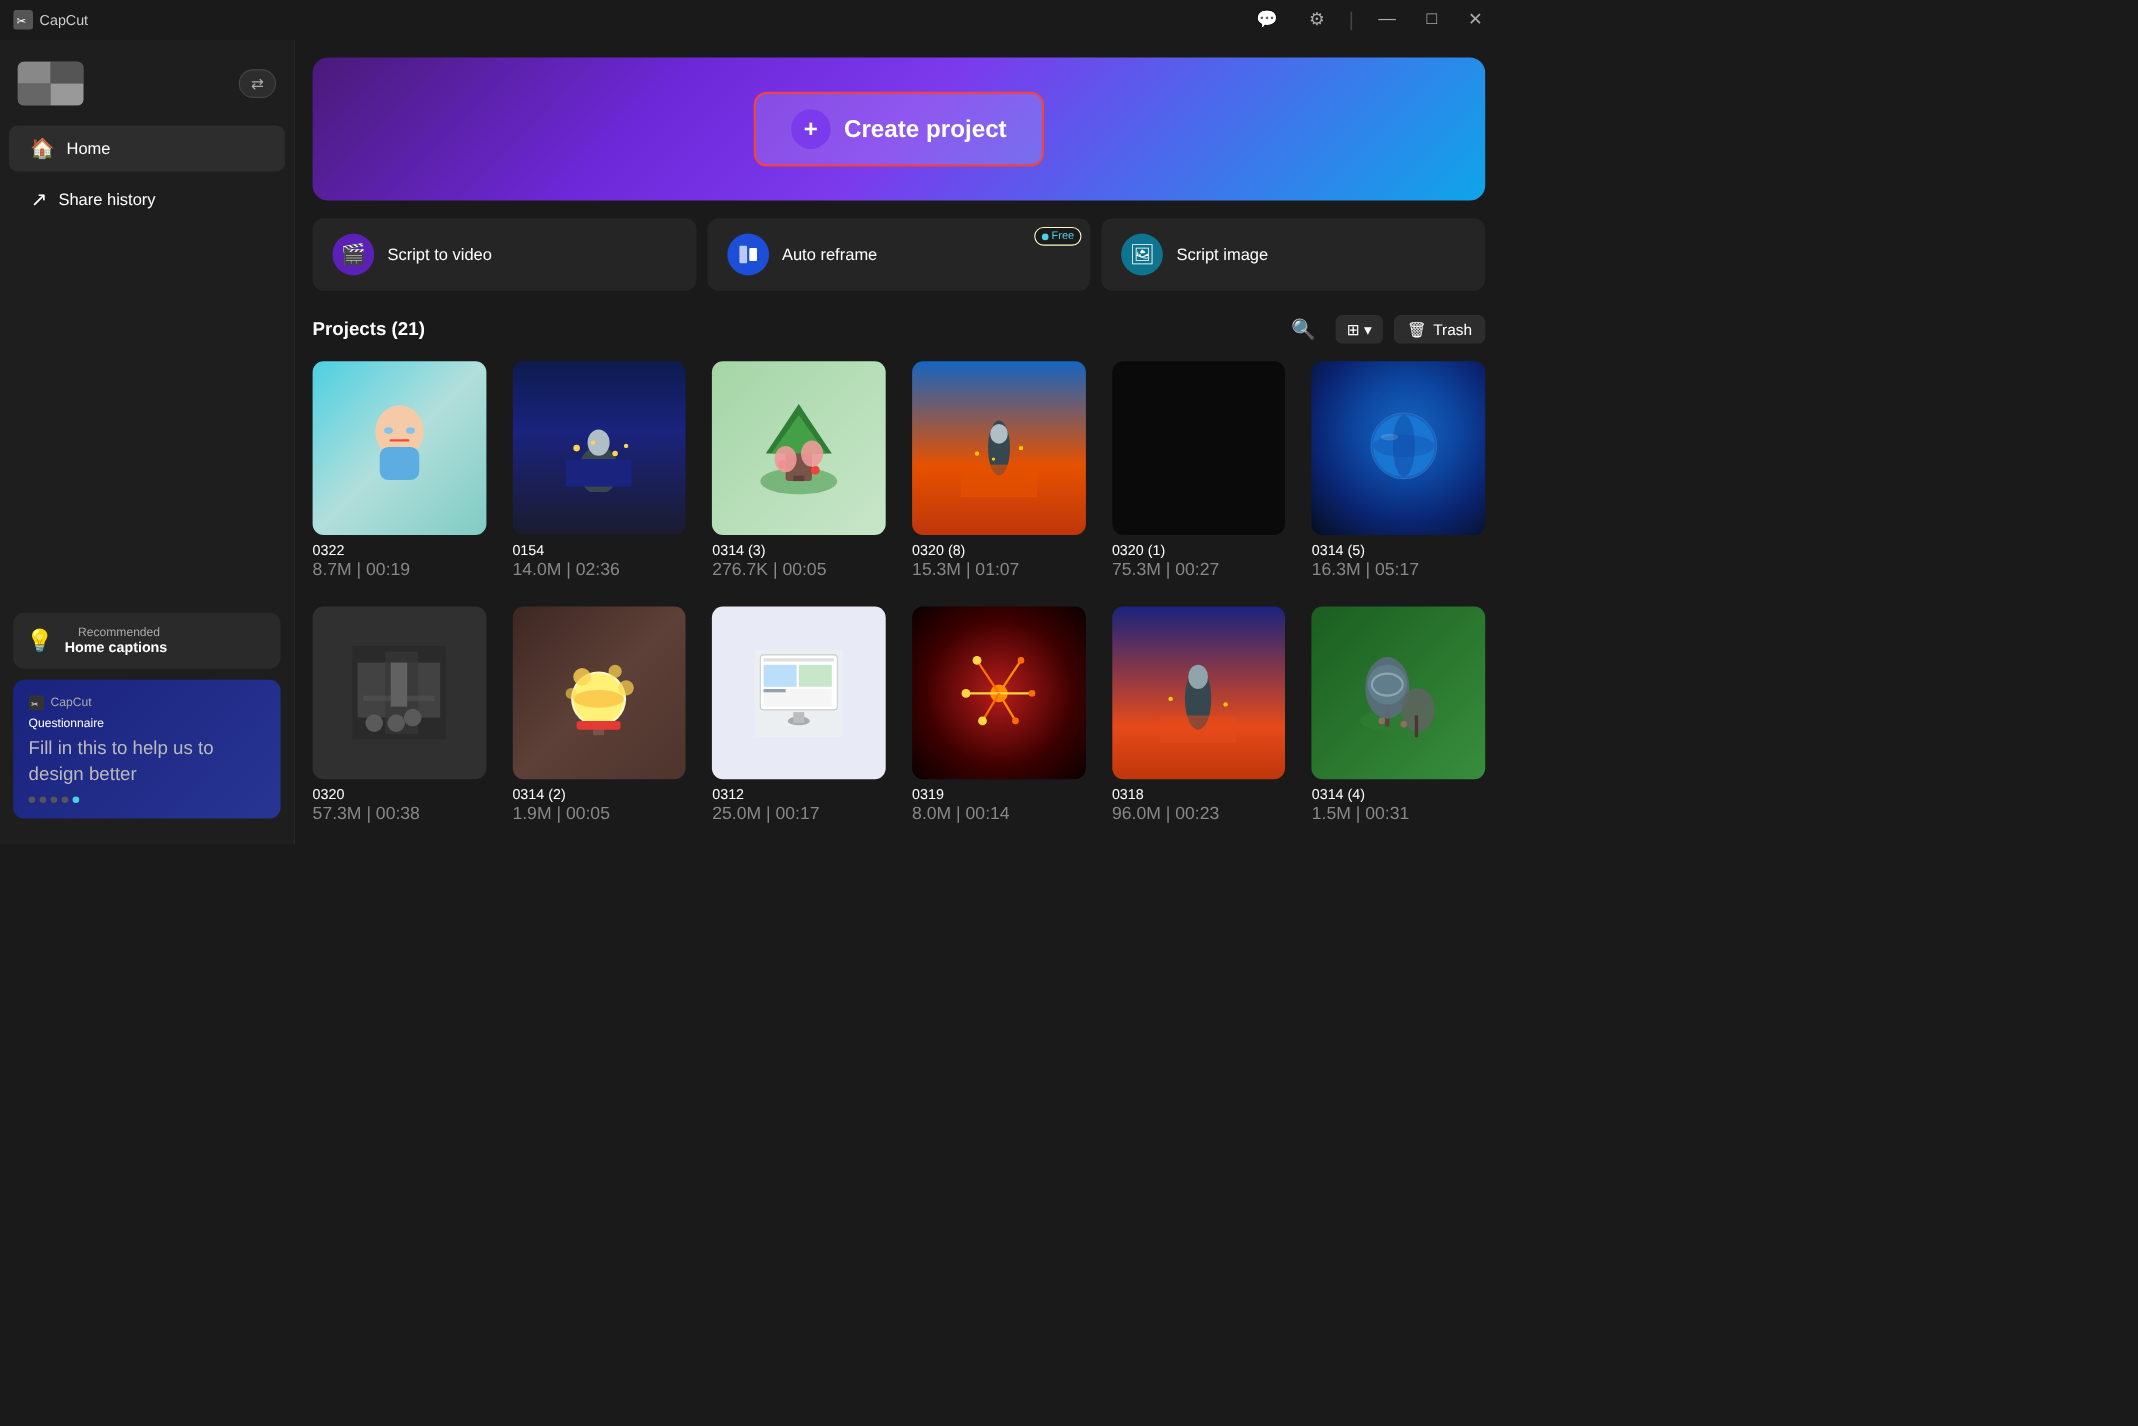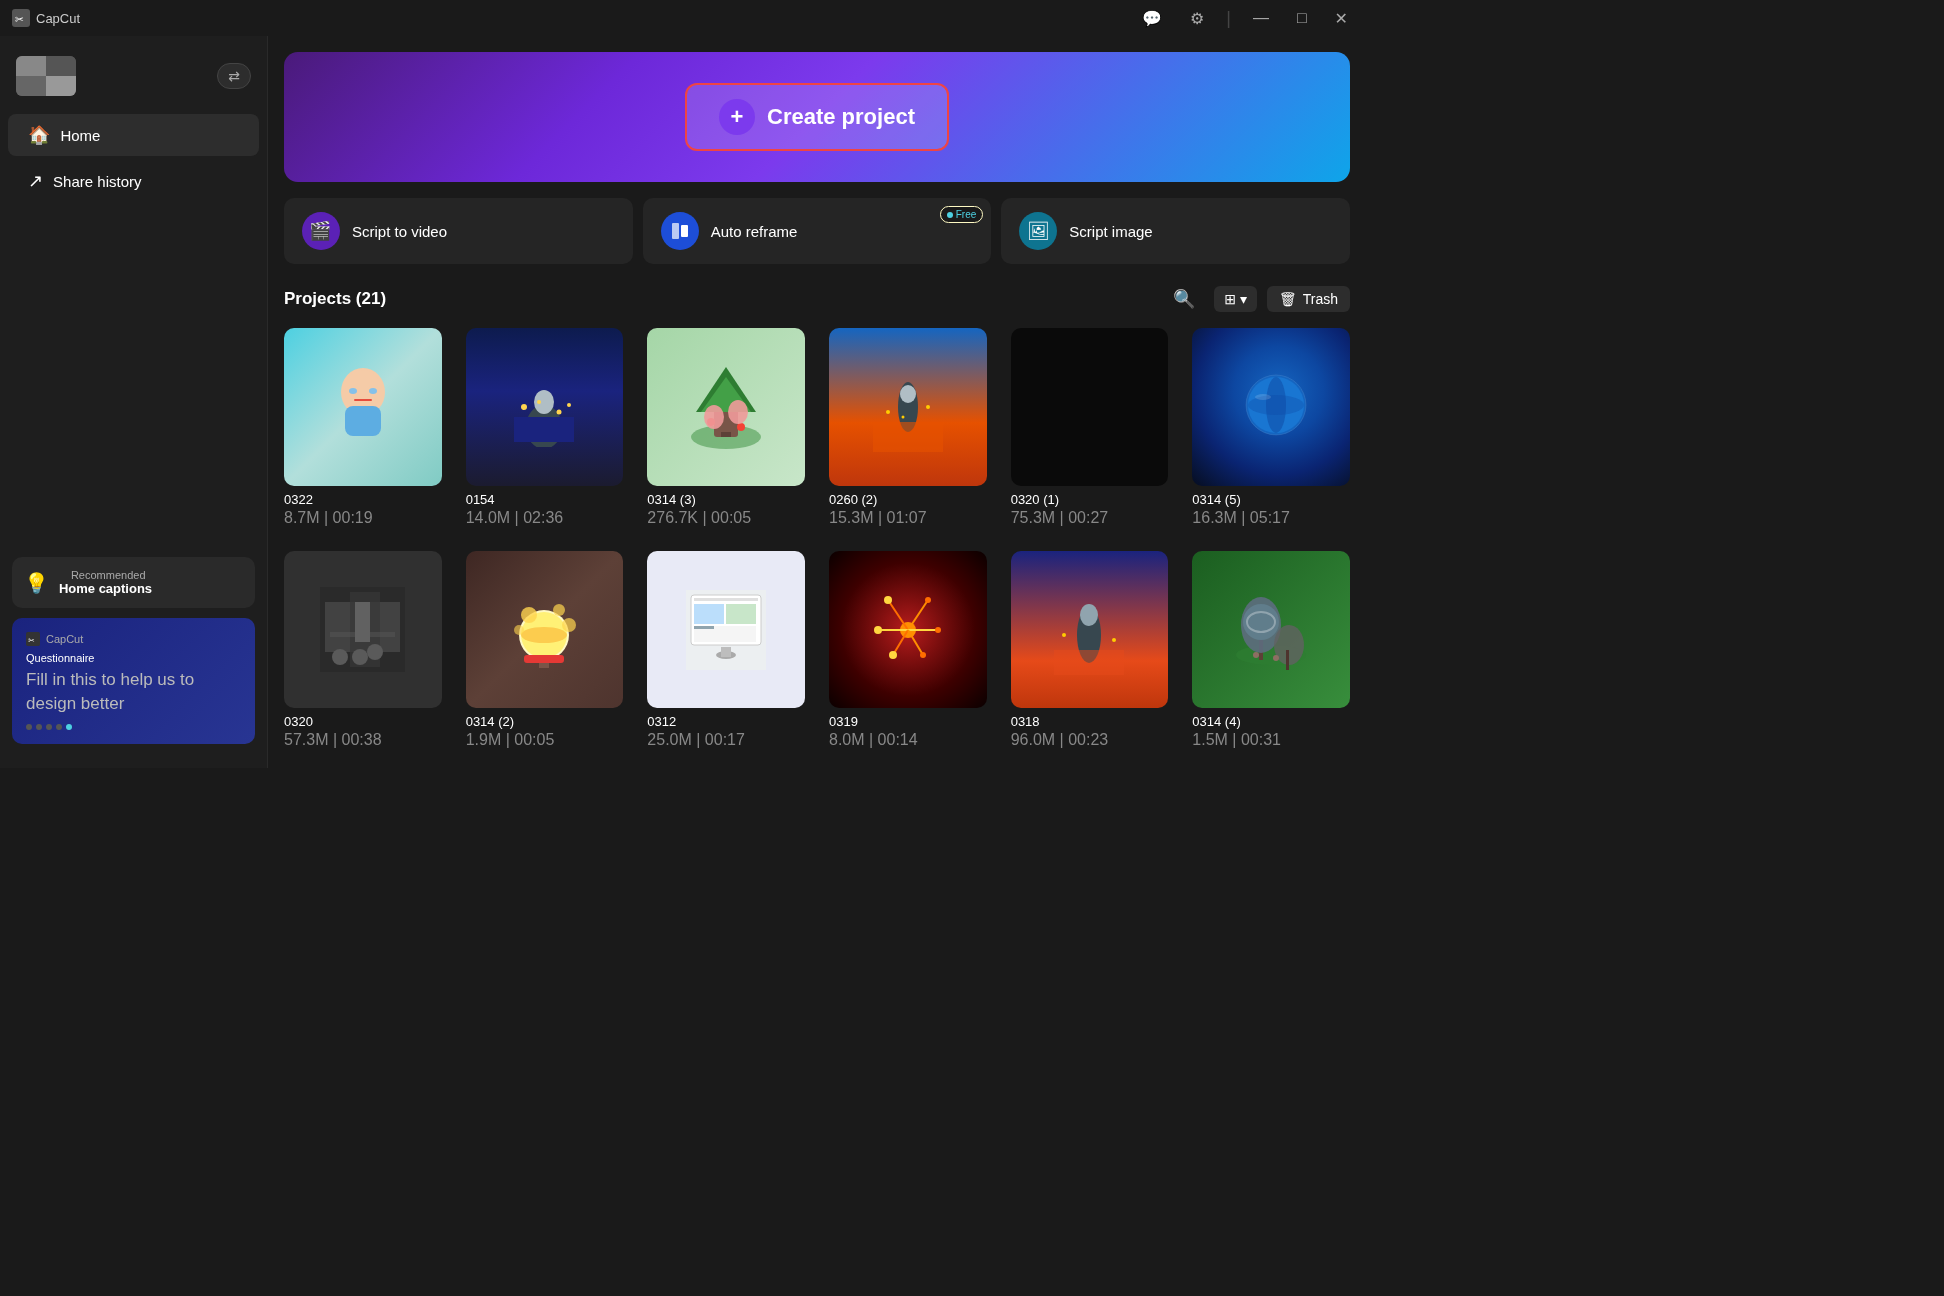--- a/index.html
+++ b/index.html
@@ -581,21 +581,21 @@
               <rect width="70" height="90" fill="none"></rect>
               <ellipse cx="35" cy="45" rx="10" ry="25" fill="#37474f"></ellipse>
               <ellipse cx="35" cy="32" rx="8" ry="9" fill="#b0bec5"></ellipse>
               <rect x="0" y="60" width="70" height="30" fill="#e65100" opacity="0.6"></rect>
               <circle cx="15" cy="50" r="2" fill="#ffcc02"></circle>
               <circle cx="55" cy="45" r="2" fill="#ffcc02"></circle>
               <circle cx="30" cy="55" r="1.5" fill="#ffcc02"></circle>
             </svg>
           </div>
         </div>
-        <div class="project-name">0260 (2)</div>
+        <div class="project-name">0320 (8)</div>
         <div class="project-meta">15.3M | 01:07</div>
       </div>
 
       <div class="project-item">
         <div class="project-thumb" style="background:#0a0a0a;">
           <div class="thumb-inner"></div>
         </div>
         <div class="project-name">0320 (1)</div>
         <div class="project-meta">75.3M | 00:27</div>
       </div>

